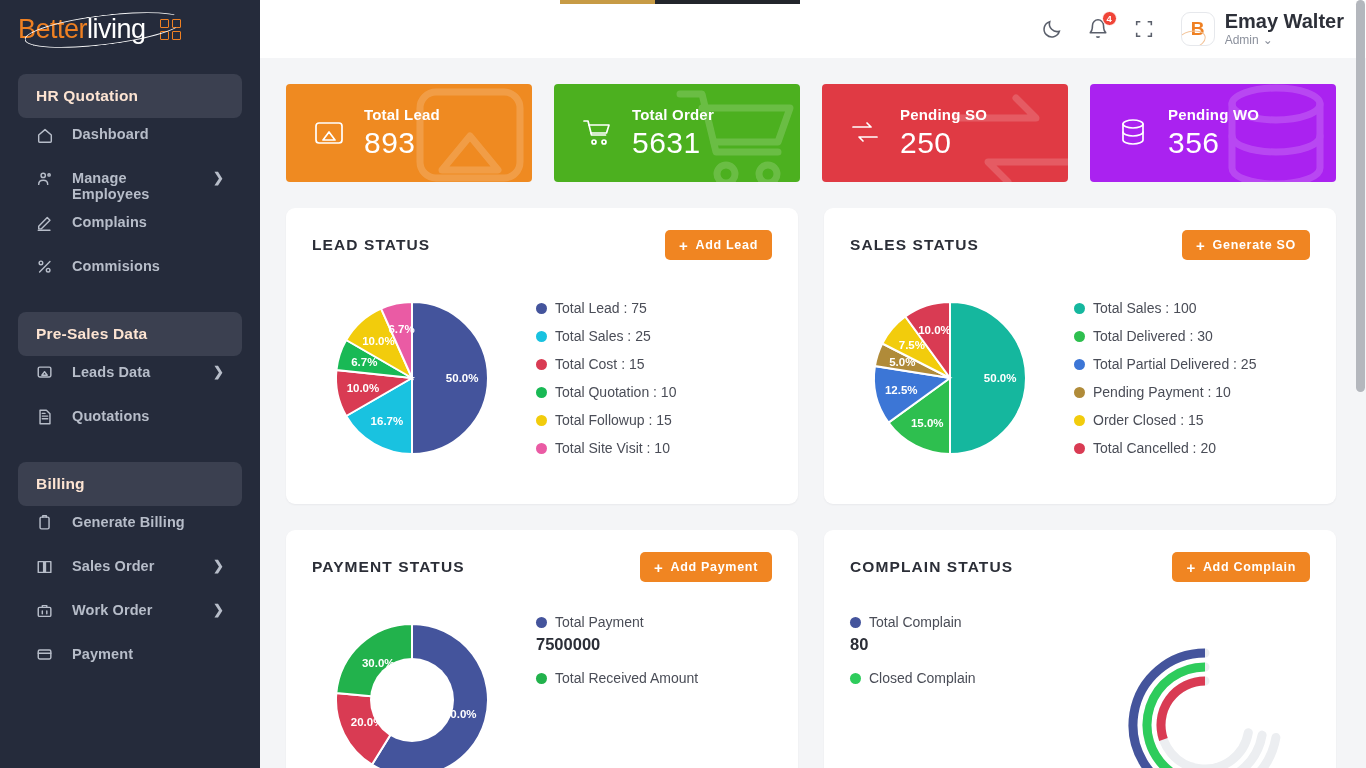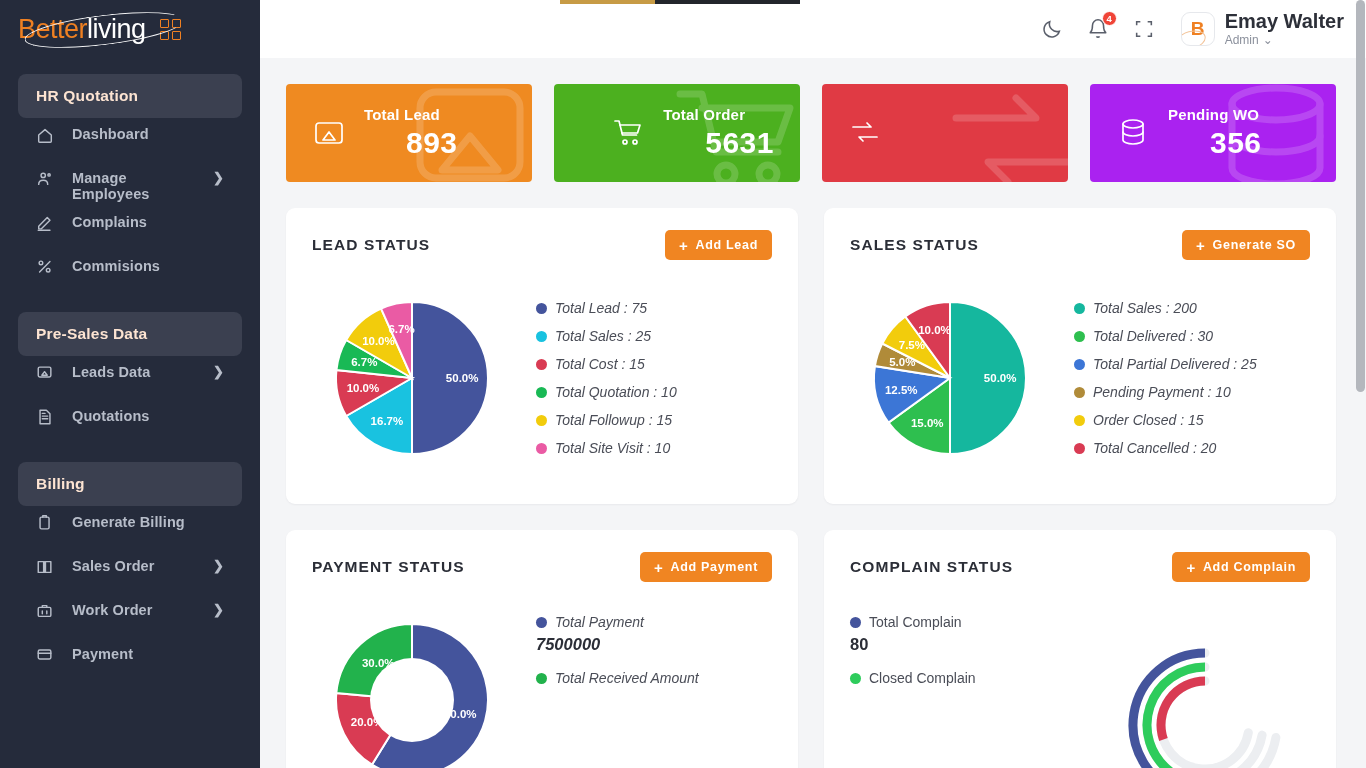--- a/index.html
+++ b/index.html
@@ -86,21 +86,21 @@
   
   .stats { display: flex; gap: 22px; }
   .stat {
     flex: 1; height: 98px; border-radius: 4px; position: relative; overflow: hidden;
     display: flex; align-items: center; gap: 18px; padding: 0 26px; color: #fff;
   }
   .stat .glyph { width: 34px; height: 34px; flex:0 0 34px; z-index:2; }
   .stat .glyph svg { width:34px; height:34px; stroke:#fff; fill:none; stroke-width:1.7; }
   .stat .txt { z-index: 2; }
   .stat .t { font-size: 15px; font-weight: 700; letter-spacing: .2px; }
-  .stat .v { font-size: 30px; font-weight: 700; margin-top: 2px; letter-spacing: .5px; margin-left: 42px;}
+  .stat .v { font-size: 30px; font-weight: 400; margin-top: 2px; letter-spacing: .5px;}
   .stat .bigwm {
     position: absolute; right: -18px; top: -6px; width: 150px; height: 120px;
     opacity: .17; z-index: 1;
   }
   .stat .bigwm svg { width: 150px; height: 120px; stroke: #fff; fill: none; stroke-width: 7; }
 
   
   .row { display: flex; gap: 26px; margin-top: 26px; }
   .panel {
     flex: 1; background: #fff; border-radius: 9px; padding: 22px 26px 26px 26px;
@@ -114,21 +114,21 @@
     letter-spacing: .7px; display:flex; align-items:center; gap:7px; cursor:pointer;
     font-family: "Liberation Sans", sans-serif;
   }
   .btn .plus { font-size: 15px; font-weight: 800; line-height: 1; }
 
   .chart-row { display: flex; align-items: center; margin-top: 18px; gap: 10px; }
   .pie-holder { width: 200px; height: 200px; flex: 0 0 200px; position: relative; }
   .pie-holder svg { width: 200px; height: 200px; }
   .slice-label { font-size: 11.5px; font-weight: 700; fill: #fff; }
 
-  .legend { flex: 1; padding-left: 14px; font-style: italic; }
+  .legend { flex: 1; padding-left: 14px; }
   .legend-item { display: flex; align-items: center; gap: 8px; height: 28px; font-size: 14px; color: #4a4d57; }
   .dot { width: 11px; height: 11px; border-radius: 50%; flex: 0 0 11px; }
 
   
   .panel.clip { overflow: hidden; }
   .donut-holder { width: 200px; height: 200px; flex:0 0 200px; }
   .legend2-item { display:flex; align-items:center; gap: 8px; font-size: 14px; color:#4a4d57; }
   .legend2-val { font-size: 16.5px; font-weight: 700; color: #2b2e37; margin: 5px 0 16px 0; }
 
   .complain-flex { display:flex; align-items:flex-start; margin-top: 18px; }
@@ -311,40 +311,41 @@
             <span class="glyph"><svg viewBox="0 0 34 34" stroke-linecap="round" stroke-linejoin="round">
                 <rect x="4" y="7" width="26" height="20" rx="3"></rect>
                 <path d="M11 24l6-8 6 8z"></path>
               </svg></span>
             <span class="txt"><span class="t">Total Lead</span><span class="v" style="display:block">893</span></span>
             <span class="bigwm"><svg viewBox="0 0 150 120" stroke-linecap="round" stroke-linejoin="round">
                 <rect x="20" y="14" width="100" height="86" rx="16"></rect>
                 <path d="M42 92l28-34 28 34z"></path>
               </svg></span>
           </div>
-          <div class="stat" style="background: rgb(76, 176, 31); justify-content: flex-end;">
+          <div class="stat" style="background: rgb(76, 176, 31);">
             <span class="glyph"><svg viewBox="0 0 34 34" stroke-linecap="round" stroke-linejoin="round">
                 <path d="M4 5h4l3.5 14h14"></path>
                 <path d="M9 9h20l-2.5 8H11"></path>
                 <circle cx="14" cy="26" r="2"></circle>
                 <circle cx="24" cy="26" r="2"></circle>
               </svg></span>
             <span class="txt"><span class="t">Total Order</span><span class="v" style="display:block">5631</span></span>
             <span class="bigwm"><svg viewBox="0 0 150 120" stroke-linecap="round" stroke-linejoin="round">
                 <path d="M12 16h22l14 58h62"></path>
                 <path d="M34 30h88l-12 34H46"></path>
                 <circle cx="58" cy="96" r="9"></circle>
                 <circle cx="100" cy="96" r="9"></circle>
               </svg></span>
           </div>
           <div class="stat" style="background: rgb(224, 58, 68);">
             <span class="glyph"><svg viewBox="0 0 34 34" stroke-linecap="round" stroke-linejoin="round">
                 <path d="M5 11h18l-4-4"></path>
                 <path d="M29 21H11l4 4"></path>
               </svg></span>
+            <span class="txt"><span class="t">Pending SO</span><span class="v" style="display:block">250</span></span>
             <span class="bigwm"><svg viewBox="0 0 150 120" stroke-linecap="round" stroke-linejoin="round">
                 <path d="M20 40h80l-20-20"></path>
                 <path d="M132 84H52l20 20"></path>
               </svg></span>
           </div>
           <div class="stat" style="background: rgb(170, 34, 240);">
             <span class="glyph"><svg viewBox="0 0 34 34" stroke-linecap="round" stroke-linejoin="round">
                 <ellipse cx="17" cy="8" rx="10" ry="4"></ellipse>
                 <path d="M7 8v16c0 2.2 4.5 4 10 4s10-1.8 10-4V8"></path>
                 <path d="M7 16c0 2.2 4.5 4 10 4s10-1.8 10-4"></path>
@@ -431,21 +432,21 @@
                   <path d="M 100 100 L 24.935686114769524 88.11098065694246 A 76 76 0 0 1 32.28350416168402 65.49672201979448 Z" fill="#b08b39" stroke="#ffffff" stroke-width="2"></path>
                   <text x="52.2950051426351" y="88.49970756215262" text-anchor="middle" class="slice-label">5.0%</text>
                   <path d="M 100 100 L 32.28350416168402 65.49672201979448 A 76 76 0 0 1 55.32832082577203 38.514708427504004 Z" fill="#f2cc0c" stroke="#ffffff" stroke-width="2"></path>
                   <text x="61.85803676550244" y="71.42368589575798" text-anchor="middle" class="slice-label">7.5%</text>
                   <path d="M 100 100 L 55.32832082577203 38.514708427504004 A 76 76 0 0 1 99.99999999999999 24 Z" fill="#d93b53" stroke="#ffffff" stroke-width="2"></path>
                   <text x="84.49970756215262" y="56.2950051426351" text-anchor="middle" class="slice-label">10.0%</text>
                 </svg></div>
             <div class="legend" id="leg1">
                 <div class="legend-item">
                   <span class="dot" style="background:#15b79e"></span>
-                  <span>Total Sales : 200</span>
+                  <span>Total Sales : 100</span>
                 </div>
                 <div class="legend-item">
                   <span class="dot" style="background:#2ebf4f"></span>
                   <span>Total Delivered : 30</span>
                 </div>
                 <div class="legend-item">
                   <span class="dot" style="background:#3c76d6"></span>
                   <span>Total Partial Delivered : 25</span>
                 </div>
                 <div class="legend-item">

